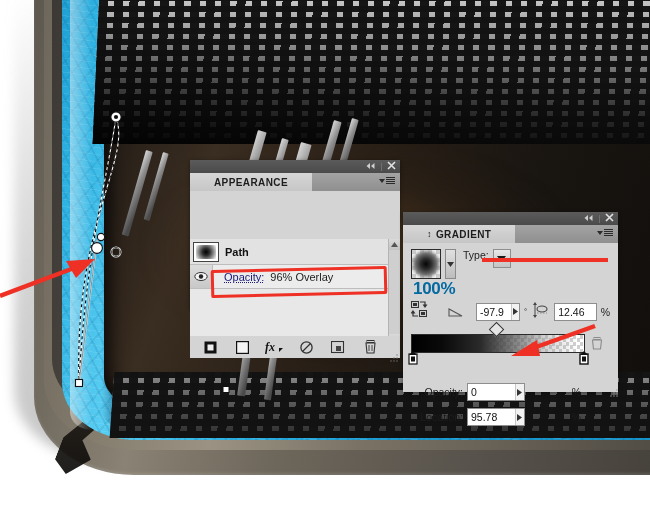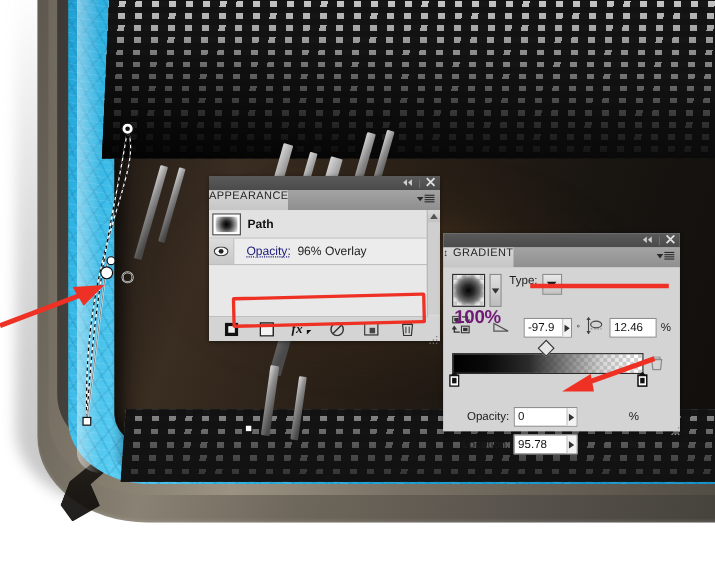--- a/index.html
+++ b/index.html
@@ -133,32 +133,32 @@
   .pnl-topbar{
     height:13px;background:linear-gradient(180deg,#5b5b5b,#4a4a4a);
     display:flex;align-items:center;justify-content:flex-end;padding-right:4px;gap:5px;
   }
   .tb-ic{color:#d6d6d6;font-size:8px;line-height:8px;}
   .tb-sep{width:1px;height:8px;background:#6f6f6f;}
 
   .pnl-tabrow{height:18px;background:linear-gradient(180deg,#9c9c9c,#8a8a8a);display:flex;align-items:stretch;}
   .pnl-tab{
     background:linear-gradient(180deg,#d6d6d6,#c6c6c6);
-    display:flex;padding:0 0;
-    font-size:10px;letter-spacing:.4px;color:#1d1d1d;font-weight:normal;
+    display:flex;align-items:center;padding:0 24px;
+    font-size:10px;letter-spacing:.4px;color:#1d1d1d;font-weight:bold;
   }
   .pnl-tabfill{flex:1;background:linear-gradient(180deg,#a3a3a3,#8f8f8f);position:relative;}
   .pnl-menu{position:absolute;right:5px;top:4px;display:flex;align-items:center;gap:1px;}
   .pnl-menu .caret{width:0;height:0;border-left:3px solid transparent;border-right:3px solid transparent;border-top:4px solid #2a2a2a;}
   .pnl-menu .lines{display:flex;flex-direction:column;gap:1px;}
   .pnl-menu .lines i{display:block;width:9px;height:1px;background:#2a2a2a;}
 
   
   #appearance{left:190px;top:160px;width:210px;height:150px;}
-  .ap-body{background:#000000;height:calc(100% - 31px);position:relative;}
+  .ap-body{background:#000000;height:calc(100% - 31px);position:relative;margin-top:48px;}
   .ap-list{position:absolute;left:0;top:0;right:11px;bottom:22px;background:#e8e8e8;}
   .ap-row{display:flex;align-items:center;height:23px;border-bottom:1px solid #bdbdbd;background:#ececec;position:relative;}
   .ap-row.head{background:#e2e2e2;height:25px;}
   .ap-eye{
     width:22px;height:100%;border-right:1px solid #bdbdbd;
     background:linear-gradient(180deg,#dcdcdc,#c8c8c8);
     display:flex;align-items:center;justify-content:center;
   }
   .ap-thumb{
     width:24px;height:18px;margin:0 6px 0 3px;border:1px solid #444;background:#fff;
@@ -187,31 +187,31 @@
       radial-gradient(circle at 50% 50%, #050505 0%, #2a2a2a 26%, #6a6a6a 52%, rgba(170,170,170,.35) 74%, rgba(255,255,255,0) 92%),
       repeating-conic-gradient(#ffffff 0% 25%, #cfcfcf 0% 50%) 0 0/8px 8px;
   }
   .gr-swatch-arrow{width:9px;height:28px;background:linear-gradient(180deg,#e0e0e0,#bdbdbd);border:1px solid #8a8a8a;display:flex;align-items:center;justify-content:center;}
   .lbl{font-size:10.5px;color:#1d1d1d;}
   .fieldbox{background:#fff;border:1px solid #8e8e8e;height:16px;display:flex;align-items:center;}
   .fieldbox input{border:0;outline:0;background:transparent;font-family:"Liberation Sans",sans-serif;font-size:10.5px;color:#111;width:100%;padding:0 3px;}
   .spin{width:11px;height:100%;border-left:1px solid #c6c6c6;display:flex;align-items:center;justify-content:center;background:#f2f2f2;}
   .gr-typebox{flex:1;height:17px;}
   .gr-dd{width:16px;height:17px;background:linear-gradient(180deg,#e8e8e8,#c4c4c4);border:1px solid #8e8e8e;display:flex;align-items:center;justify-content:center;}
-  .gr-r2{display:flex;align-items:center;gap:4px;margin-top:8px;}
+  .gr-r2{display:flex;align-items:center;gap:4px;margin-top:22px;}
   .gr-ramp{
     position:relative;margin-top:12px;height:17px;border:1px solid #2b2b2b;
     background:
       linear-gradient(90deg,#000 0%,#0a0a0a 18%,#2b2b2b 40%,rgba(90,90,90,.75) 60%,rgba(160,160,160,.45) 78%,rgba(255,255,255,.06) 96%),
       repeating-conic-gradient(#ffffff 0% 25%, #cdcdcd 0% 50%) 0 0/7px 7px;
   }
   .stopmid{position:absolute;top:-11px;width:9px;height:9px;background:#e6e6e6;border:1px solid #333;transform:rotate(45deg);}
   .stopend{position:absolute;top:16px;width:9px;height:13px;}
   .gr-trash{position:absolute;right:-2px;top:0;width:14px;height:17px;display:flex;align-items:center;justify-content:center;}
-  .gr-100{position:absolute;left:10px;top:36px;font-size:17px;font-weight:bold;color:#701a75;letter-spacing:-.3px;}
+  .gr-100{position:absolute;left:10px;top:36px;font-size:17px;font-weight:bold;color:#0369a1;letter-spacing:-.3px;}
   .gr-frow{display:flex;align-items:center;gap:4px;margin-top:4px;}
   .gr-frow .lbl{width:52px;text-align:right;}
   .gr-ffield{width:56px;height:16px;}
 
   .redbox{position:absolute;border:3px solid #ee3124;border-radius:2px;pointer-events:none;}
 </style>
 </head>
 <body>
 
 <div id="stage">

